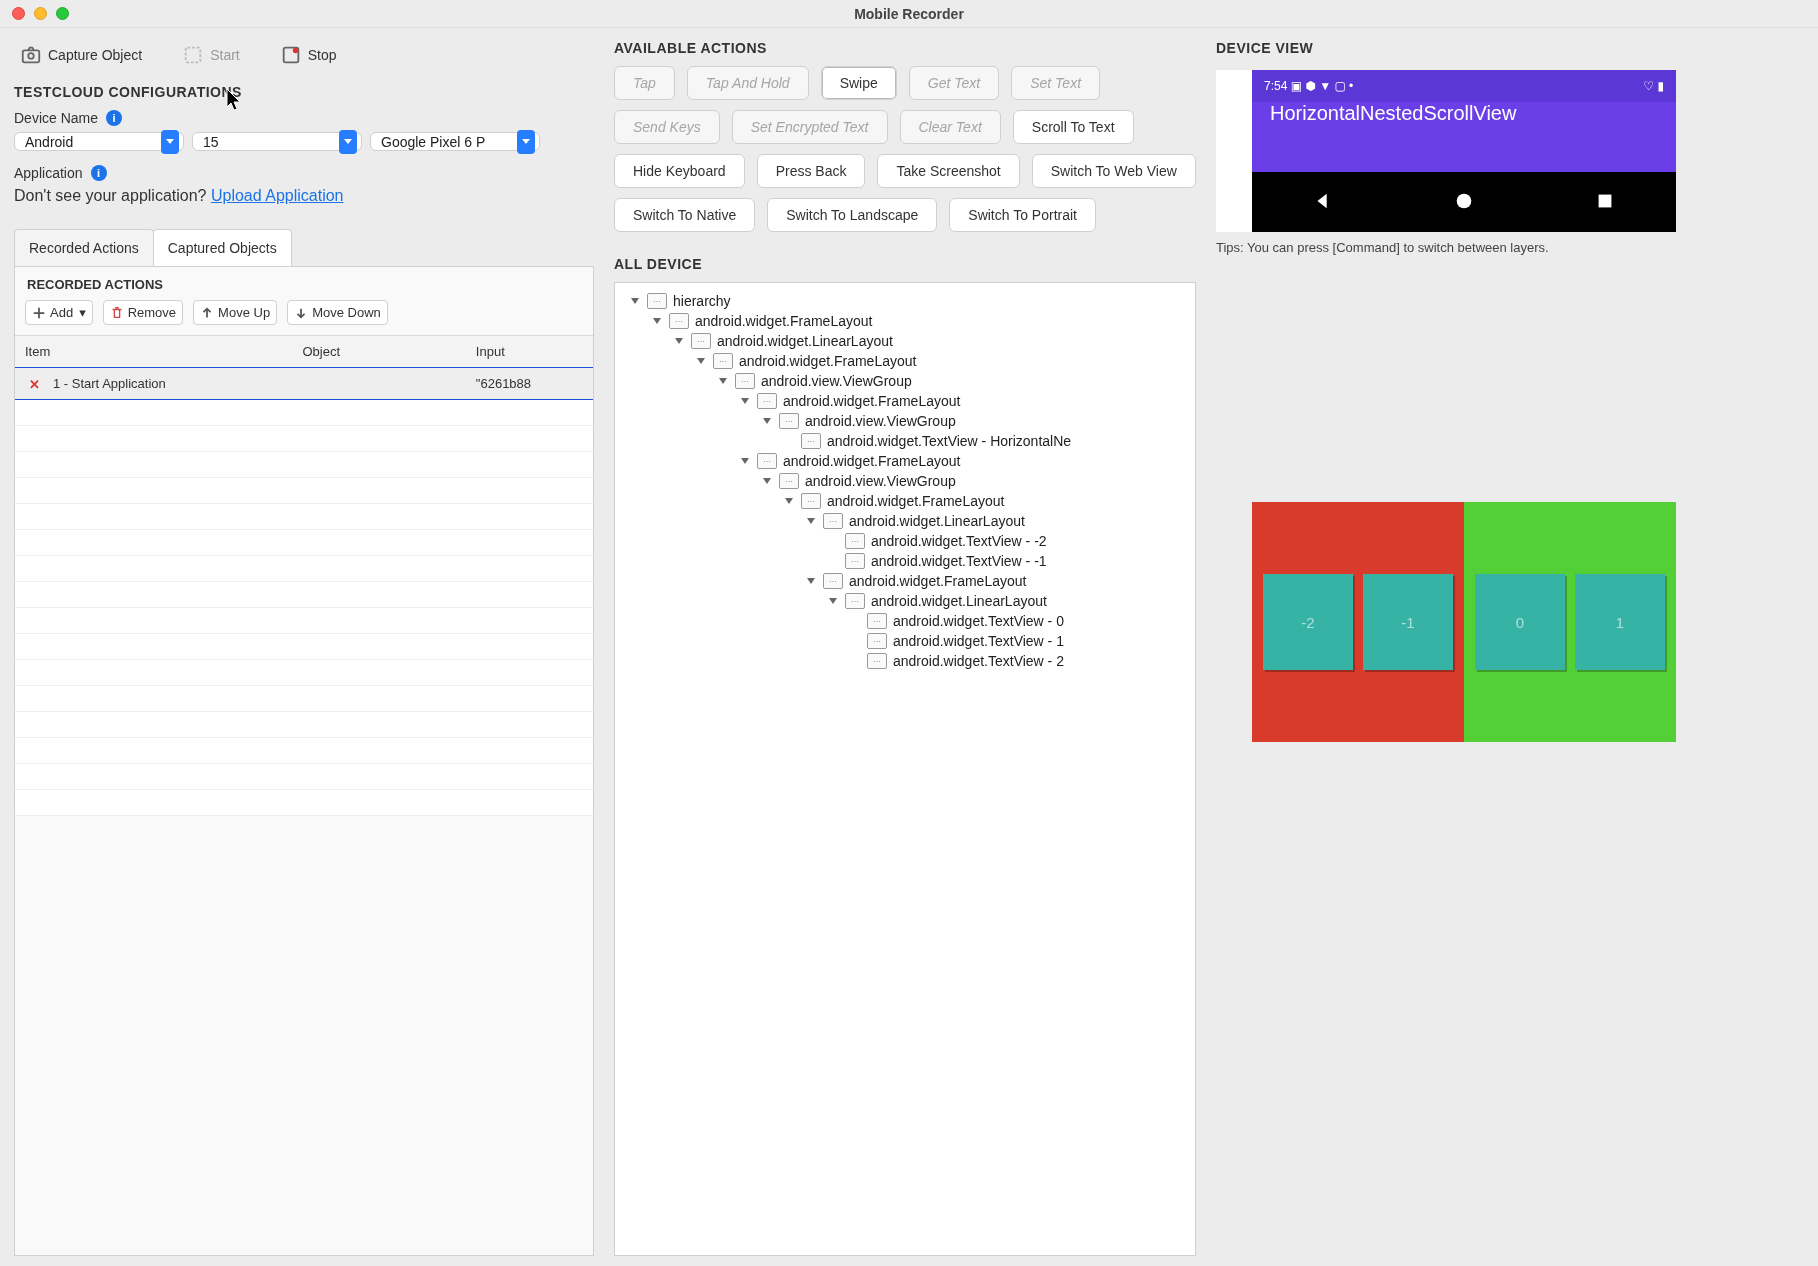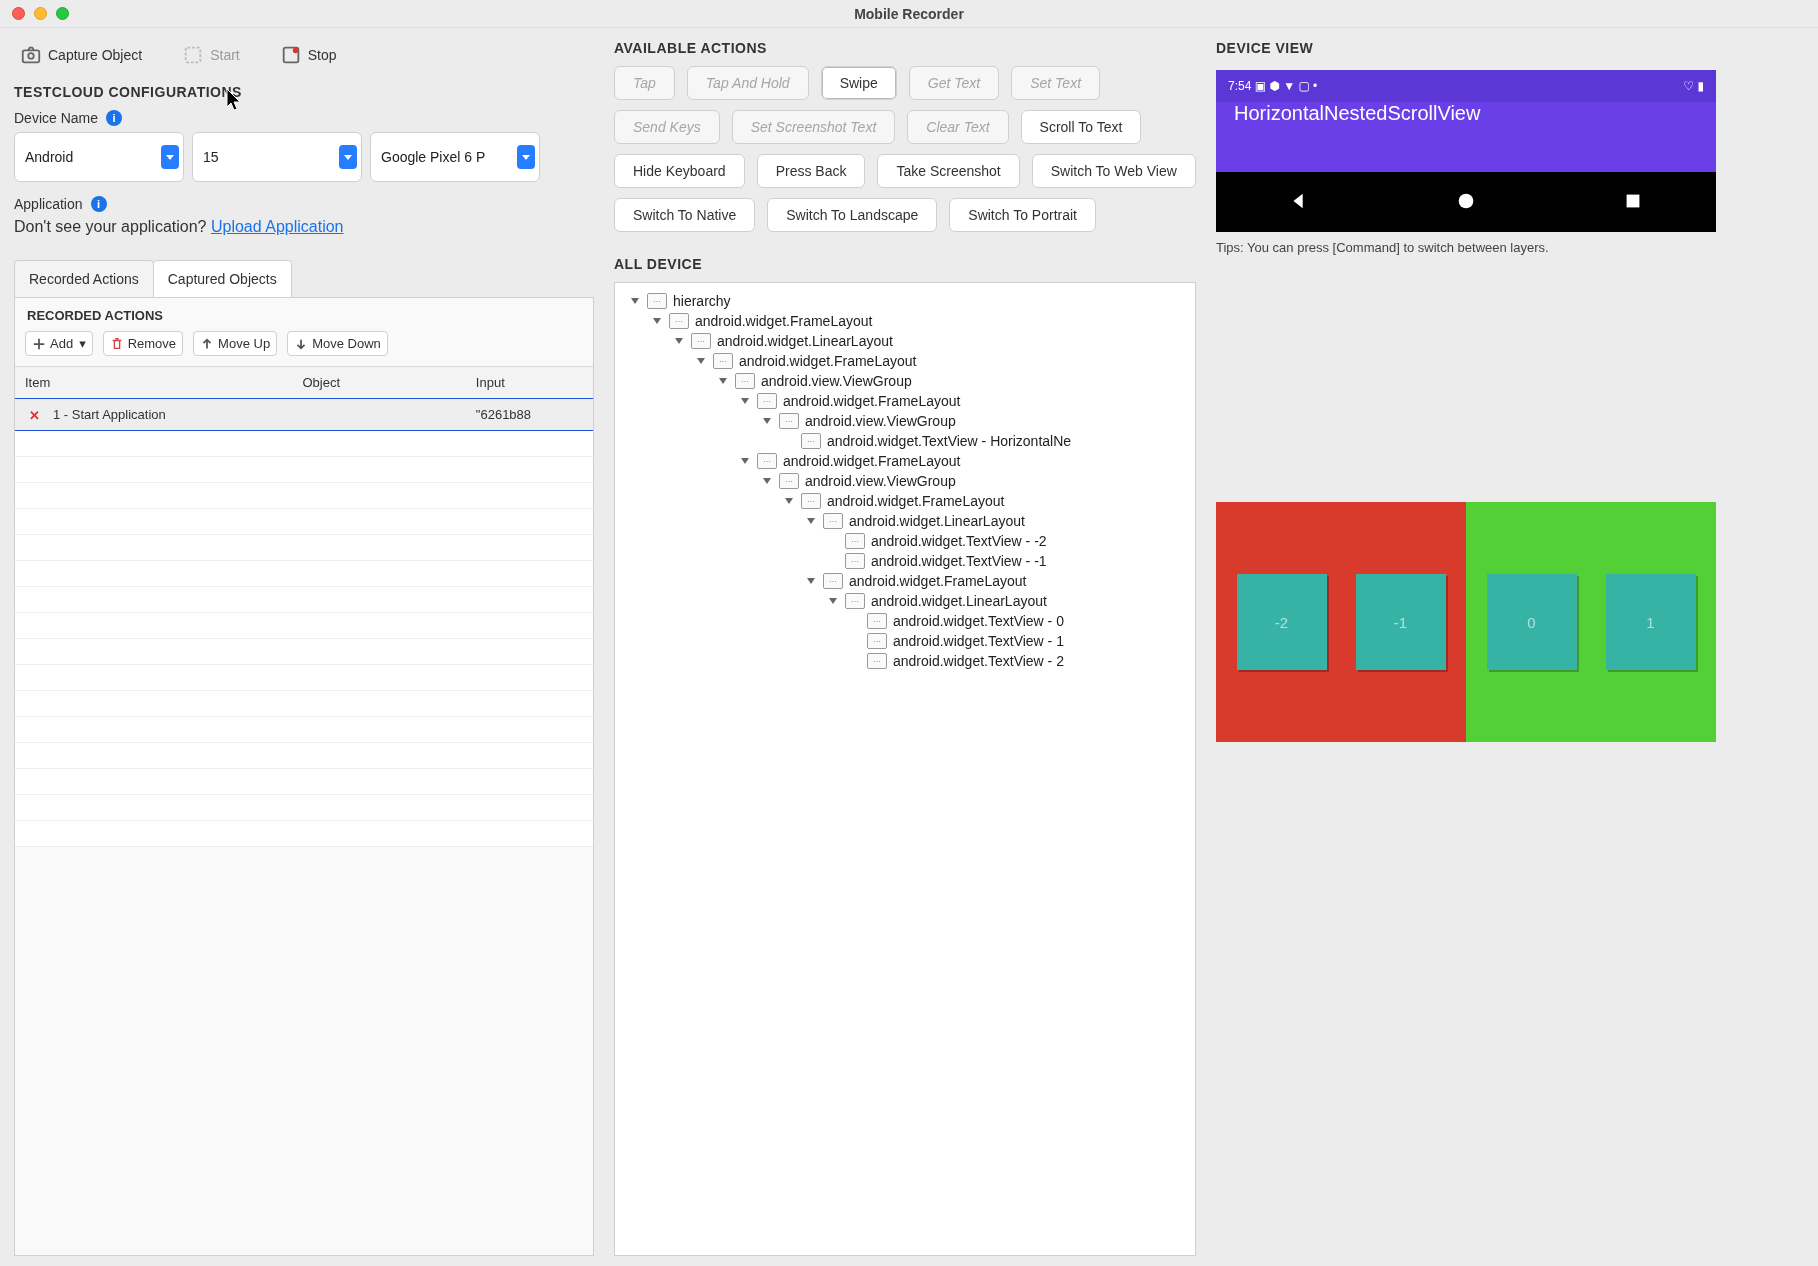--- a/index.html
+++ b/index.html
@@ -47,21 +47,21 @@
   .toolbtn svg { width:22px; height:22px; }
 
   
   .form-label { font-size:14px; color:#333; margin-bottom:6px; display:flex; align-items:center; gap:8px;}
   .row3 { display:flex; gap:8px; margin-bottom:14px; }
   .row2 { display:flex; gap:8px; margin-bottom:12px; align-items:center; }
   .sel, .plainbtn {
     background:#fff;
     border:1px solid #d0d0d0;
     border-radius:6px;
-    height:50px;
+    height:19px;
     display:flex;
     align-items:center;
     padding: 0 28px 0 10px;
     font-size:14px;
     position:relative;
     color:#222;
   }
   .sel .dd { position:absolute; right:4px; top:50%; transform:translateY(-50%); width:18px; height:24px; background:#277dff; border-radius:4px; display:flex;align-items:center;justify-content:center; }
   .sel .dd::before { content:""; width:0;height:0;border-left:4px solid transparent;border-right:4px solid transparent;border-top:5px solid #fff; }
   .plainbtn { justify-content:center; padding:0 16px; cursor:pointer; }
@@ -106,21 +106,21 @@
   
   .tree-panel { border:1px solid #d0d0d0; flex:1; background:#fff; overflow:auto; padding:8px 6px; }
   .tree-row { display:flex; align-items:center; gap:6px; padding:2px 2px; font-size:14px; color:#222; white-space:nowrap; }
   .tree-indent { display:inline-block; }
   .caret { width:12px; height:12px; display:inline-flex; align-items:center; justify-content:center; cursor:pointer;}
   .caret::before { content:""; width:0;height:0;border-left:4px solid transparent;border-right:4px solid transparent;border-top:6px solid #666; }
   .caret.none::before { content:none; }
   .node-icon { width:20px;height:16px;border:1px solid #999;border-radius:2px;display:inline-flex;align-items:center;justify-content:center;font-size:8px;color:#888;background:#fafafa; }
 
   
-  .device-frame { background:#fff; width:500px; margin-top:4px; display:flex; flex-direction:column; }
+  .device-frame { background:#fff; width:460px; margin-top:4px; display:flex; flex-direction:column;padding-left:36px; }
   .device-statusbar { height:32px; background:#5b38d6; color:#fff; display:flex; align-items:center; justify-content:space-between; padding:0 12px; font-size:12px; }
   .device-appbar { height:70px; background:#6b3fe8; color:#fff; display:flex; align-items:flex-start; padding:0 18px; font-size:20px; }
   .device-body { flex:1; background:#fff; position:relative; height: 760px; }
   .scroll-strip { position:absolute; top:330px; left:0; right:0; height: 240px; display:flex; }
   .pane-red { background:#d83a2c; flex:0 0 50%; display:flex; align-items:center; justify-content:space-around; gap:8px; padding:0 10px;}
   .pane-green { background:#53d035; flex:0 0 50%; display:flex; align-items:center; justify-content:space-around; gap:8px; padding:0 10px;}
   .tile { width:90px; height:96px; background:#36b3a5; box-shadow: 2px 2px 0 rgba(0,0,0,.25); color:rgba(255,255,255,.6); display:flex; align-items:center; justify-content:center; font-size:15px; }
   .navbar { height:60px; background:#000; display:flex; align-items:center; justify-content:space-around; }
   .nav-shape { color:#fff; }
   .tips { font-size:13px; color:#444; margin-top:8px; }
@@ -334,21 +334,21 @@
 
   <div class="col-mid">
     <div class="section-title">AVAILABLE ACTIONS</div>
     <div class="actions-wrap" id="actions-wrap">
         <div class="act disabled">Tap</div>
         <div class="act disabled">Tap And Hold</div>
         <div class="act active">Swipe</div>
         <div class="act disabled">Get Text</div>
         <div class="act disabled">Set Text</div>
         <div class="act disabled">Send Keys</div>
-        <div class="act disabled">Set Screenshot Text</div>
+        <div class="act disabled">Set Encrypted Text</div>
         <div class="act disabled">Clear Text</div>
         <div class="act">Scroll To Text</div>
         <div class="act">Hide Keyboard</div>
         <div class="act">Press Back</div>
         <div class="act">Take Screenshot</div>
         <div class="act">Switch To Web View</div>
         <div class="act">Switch To Native</div>
         <div class="act">Switch To Landscape</div>
         <div class="act">Switch To Portrait</div>
       </div>

